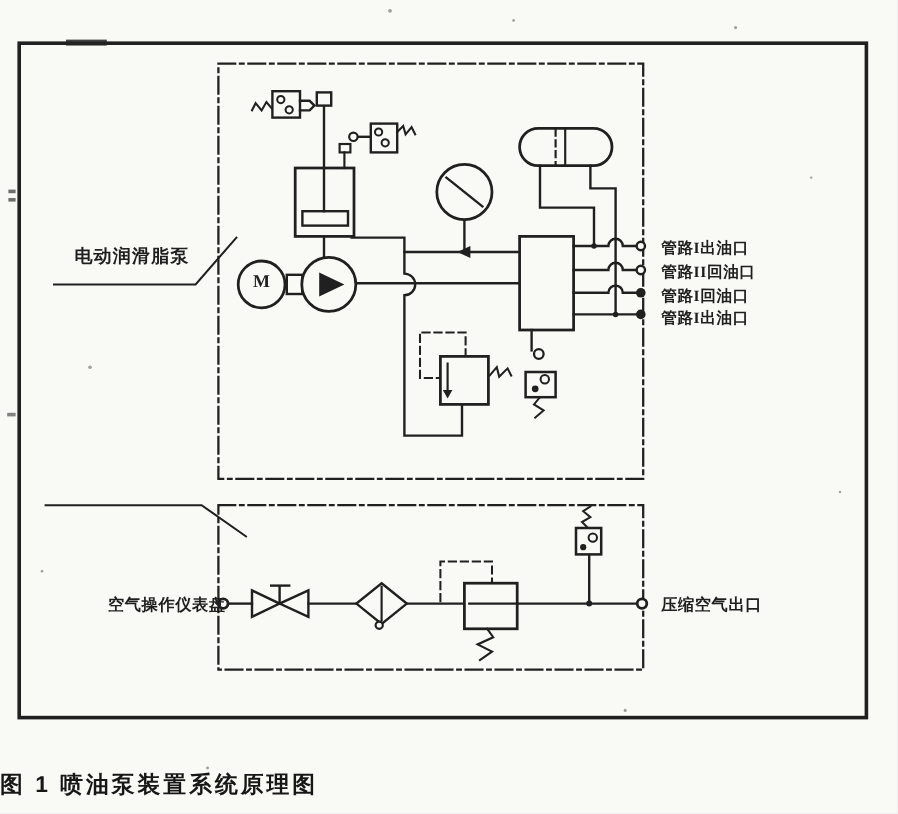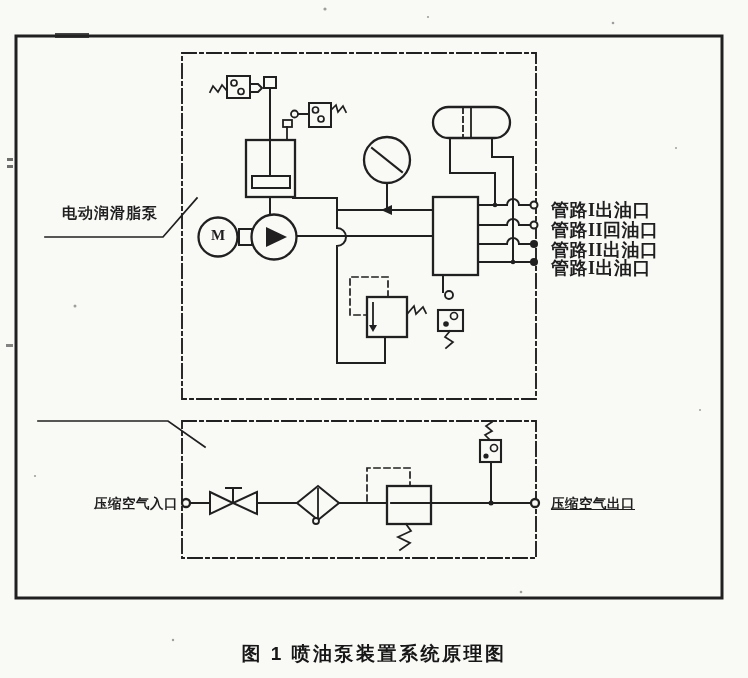--- a/index.html
+++ b/index.html
@@ -9,29 +9,29 @@
     font-family:"Liberation Serif","DejaVu Serif",serif;
     color:#1f1f1f;
   }
   .stage svg{position:absolute;left:0;top:0;}
   .lbl{
     position:absolute;font-size:15px;font-weight:600;
     letter-spacing:1px;white-space:nowrap;color:#1f1f1f;text-align:right;
   }
   .lbl-small{font-size:13.5px;letter-spacing:0.5px;}
   .port-lbl{
-    position:absolute;left:551px;font-size:18px;font-weight:600;
+    position:absolute;left:551px;font-size:13px;font-weight:600;
     letter-spacing:0.5px;white-space:nowrap;color:#1f1f1f;
   }
   .motor-m{
     position:absolute;left:208px;top:227px;width:20px;text-align:center;
     font-size:15px;font-weight:600;color:#1f1f1f;
   }
   .caption{
-    position:absolute;left:0;top:641px;width:100%;text-align:center;
+    position:absolute;left:0;top:641px;width:100%;text-align:left;
     font-family:"Liberation Sans","DejaVu Sans",sans-serif;
     font-size:19px;font-weight:bold;letter-spacing:2.5px;color:#171717;
   }
 </style>
 </head>
 <body>
 
 <div class="stage">
 
   <svg width="748" height="678" viewBox="0 0 748 678" fill="none" stroke="#202020" stroke-linecap="square" stroke-linejoin="miter">
@@ -210,25 +210,25 @@
       <circle cx="173" cy="640" r="1.2"></circle>
       <circle cx="700" cy="410" r="1.0"></circle>
       <circle cx="35" cy="476" r="1.1"></circle>
       <circle cx="676" cy="148" r="1.0"></circle>
     </g>
   </svg>
 
   <div class="lbl" style="left:62px;top:204px;">电动润滑脂泵</div>
 
 
-  <div class="lbl lbl-small" style="left:90px;top:495px;width:88px;text-align:right;">压缩空气入口</div>
-
-  <div class="lbl lbl-small" style="left:551px;top:495px;text-decoration:underline;">压缩空气出口</div>
+  <div class="lbl lbl-small" style="left:90px;top:495px;width:88px;text-align:right;">空气操作仪表盘</div>
+
+  <div class="lbl lbl-small" style="left:551px;top:495px;">压缩空气出口</div>
 
   <div class="port-lbl" style="top:198px;">管路I出油口</div>
   <div class="port-lbl" style="top:218px;">管路II回油口</div>
-  <div class="port-lbl" style="top:238px;">管路II出油口</div>
+  <div class="port-lbl" style="top:238px;">管路I回油口</div>
   <div class="port-lbl" style="top:256px;">管路I出油口</div>
 
   <div class="motor-m">M</div>
 
   <div class="caption">图 1  喷油泵装置系统原理图</div>
 </div>
 
 </body></html>

